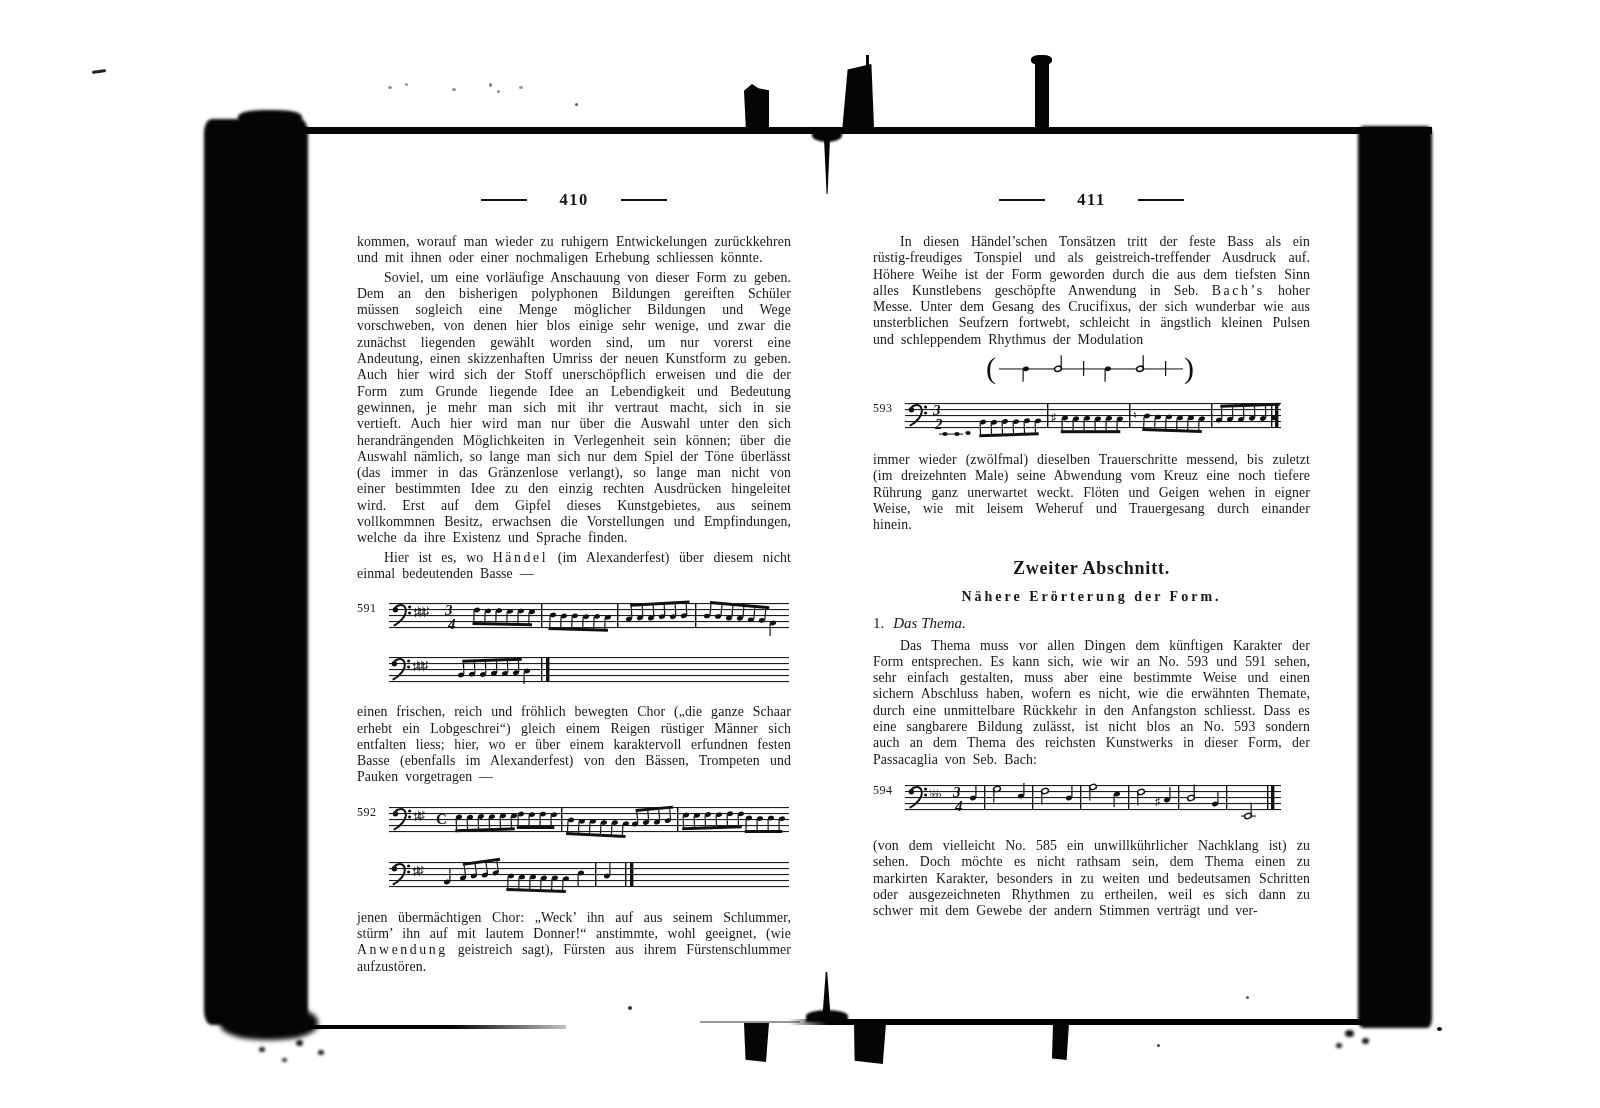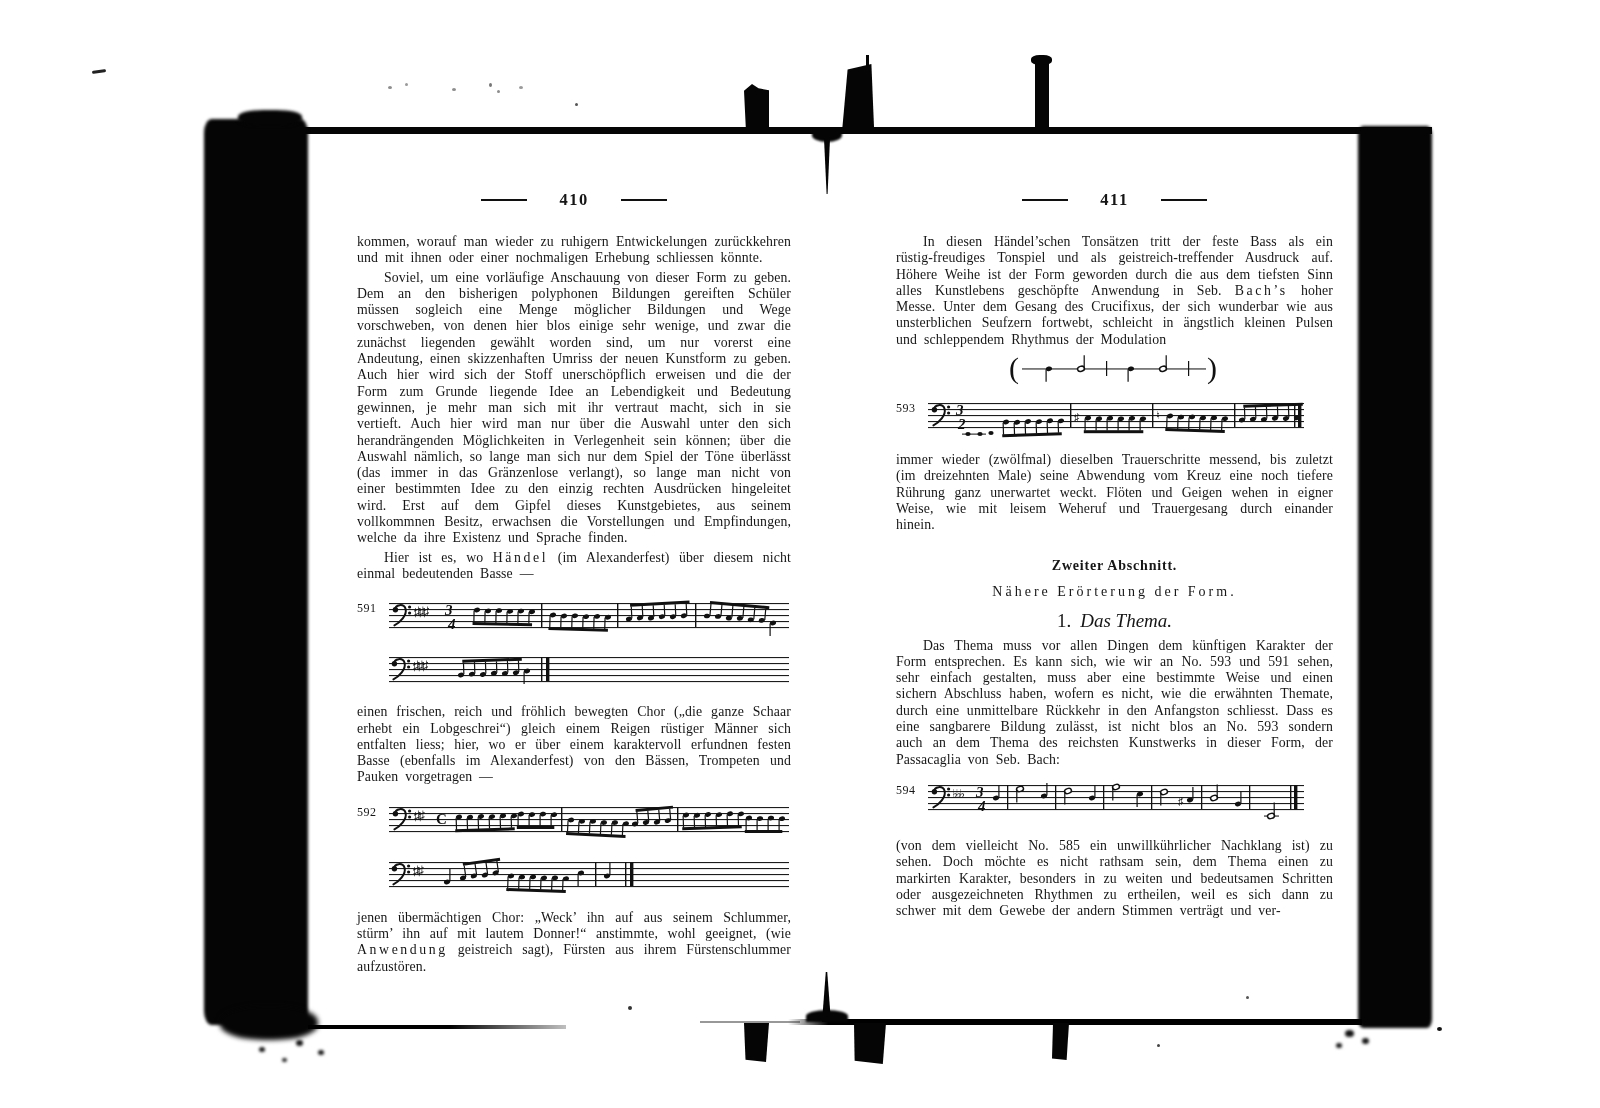--- a/index.html
+++ b/index.html
@@ -8,36 +8,36 @@
     background:#ffffff;color:#161616;
     font-family:"Liberation Serif","DejaVu Serif",serif;
   }
   
   .art{position:absolute;background:#050505;}
   .blur1{filter:blur(0.7px);} .blur2{filter:blur(1.6px);} .blur3{filter:blur(2.6px);}
   .dot{position:absolute;background:#111;border-radius:50%;}
   
   .page-col{position:absolute;top:190px;}
   #col-left{left:357px;width:434px;}
-  #col-right{left:896px;width:437px;}
+  #col-right{left:873px;width:437px;}
   .phead{display:flex;align-items:center;justify-content:center;gap:32px;margin-bottom:24px;}
   .phead .rule{width:46px;height:2.2px;background:#101010;}
   .phead .num{font-size:16.5px;font-weight:bold;letter-spacing:1.5px;}
   p.bodytext{
     font-size:13.8px;line-height:16.3px;text-align:justify;text-justify:inter-word;
     margin:0 0 3px 0;word-spacing:0.24em;letter-spacing:0.12px;
   }
   .indent{text-indent:27px;}
   .sp{letter-spacing:2.6px;word-spacing:0.05em;}
   .musrow{position:relative;margin:7px 0 9px 0;}
   .muslabel{position:absolute;left:0px;top:12px;font-size:12px;letter-spacing:0.5px;}
   svg.mus{display:block;margin-left:32px;}
-  .h1{text-align:center;font-size:14px;font-weight:bold;letter-spacing:0.8px;margin:24px 0 10px 0;}
-  .h2{text-align:center;font-size:14px;font-weight:normal;letter-spacing:3px;margin:0 0 10px 0;}
-  .secline{text-align:center;font-size:19px;margin:9px 0 6px 0;}
+  .h1{text-align:center;font-size:18px;font-weight:bold;letter-spacing:0.8px;margin:24px 0 10px 0;}
+  .h2{text-align:center;font-size:14px;font-weight:bold;letter-spacing:3px;margin:0 0 10px 0;}
+  .secline{font-size:15px;margin:9px 0 6px 0;}
   .secline .it{font-style:italic;margin-left:9px;}
   .modfig{display:flex;justify-content:center;margin:3px 0 1px 0;}
   svg text{font-family:"Liberation Serif","DejaVu Serif",serif;}
   .ts{font-style:italic;font-weight:bold;}
 </style>
 </head>
 <body>
 
 <svg width="0" height="0" style="position:absolute" aria-hidden="true">
   <defs>

